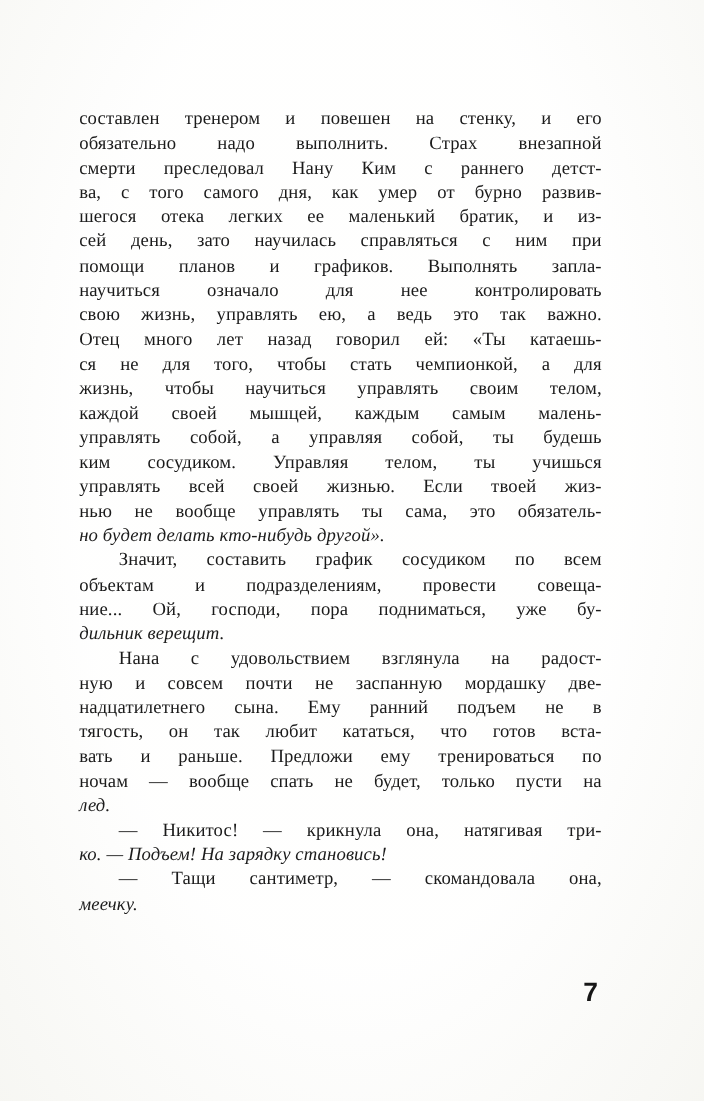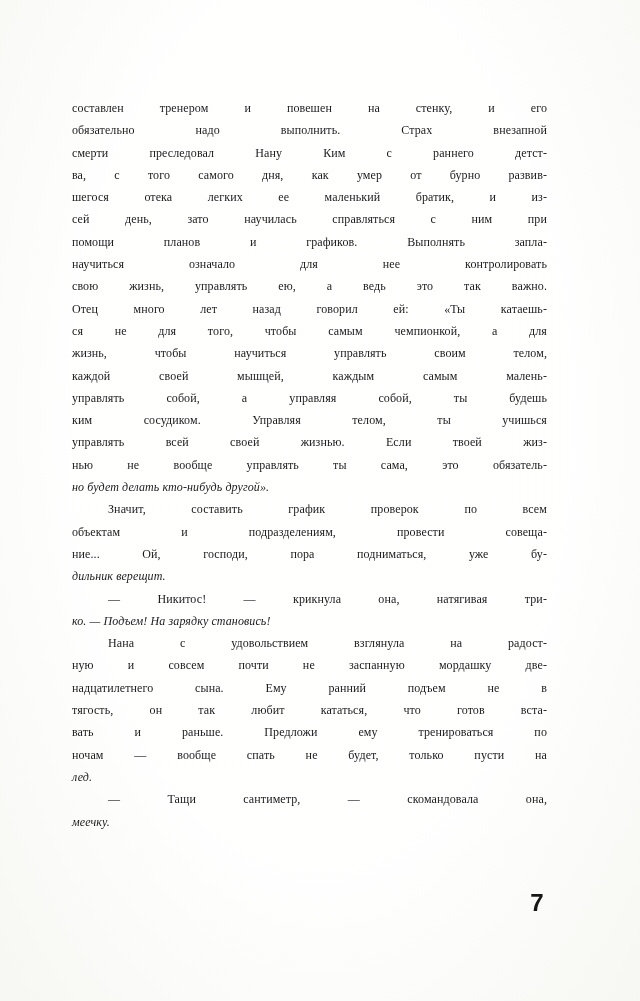--- a/index.html
+++ b/index.html
@@ -26,21 +26,21 @@
     position: absolute;
     left: 72px;
     top: 97px;
     width: 475px;
   }
   .paragraph {
     margin: 0;
     padding: 0;
   }
   .line {
-    font-size: 12px;
+    font-size: 17px;
     line-height: 22.3px;
     letter-spacing: 0.1px;
     text-align: justify;
     text-align-last: justify;
     -moz-text-align-last: justify;
   }
   .line.para-end {
     text-align-last: left;
     font-style: italic;
     -moz-text-align-last: left;
@@ -70,47 +70,47 @@
         <div class="line">составлен тренером и повешен на стенку, и его</div>
         <div class="line">обязательно надо выполнить. Страх внезапной</div>
         <div class="line">смерти преследовал Нану Ким с раннего детст-</div>
         <div class="line">ва, с того самого дня, как умер от бурно развив-</div>
         <div class="line">шегося отека легких ее маленький братик, и из-</div>
         <div class="line">сей день, зато научилась справляться с ним при</div>
         <div class="line">помощи планов и графиков. Выполнять запла-</div>
         <div class="line">научиться означало для нее контролировать</div>
         <div class="line">свою жизнь, управлять ею, а ведь это так важно.</div>
         <div class="line">Отец много лет назад говорил ей: «Ты катаешь-</div>
-        <div class="line">ся не для того, чтобы самым чемпионкой, а для</div>
+        <div class="line">ся не для того, чтобы стать чемпионкой, а для</div>
         <div class="line">жизнь, чтобы научиться управлять своим телом,</div>
         <div class="line">каждой своей мышцей, каждым самым малень-</div>
         <div class="line">управлять собой, а управляя собой, ты будешь</div>
         <div class="line">ким сосудиком. Управляя телом, ты учишься</div>
         <div class="line">управлять всей своей жизнью. Если твоей жиз-</div>
         <div class="line">нью не вообще управлять ты сама, это обязатель-</div>
         <div class="line para-end">но будет делать кто-нибудь другой».</div>
       </div>
       <div class="paragraph">
-        <div class="line indent">Значит, составить график проверок по всем</div>
+        <div class="line indent">Значит, составить график сосудиком по всем</div>
         <div class="line">объектам и подразделениям, провести совеща-</div>
         <div class="line">ние... Ой, господи, пора подниматься, уже бу-</div>
         <div class="line para-end">дильник верещит.</div>
-      </div>
-      <div class="paragraph">
-        <div class="line indent">— Никитос! — крикнула она, натягивая три-</div>
-        <div class="line para-end">ко. — Подъем! На зарядку становись!</div>
       </div>
       <div class="paragraph">
         <div class="line indent">Нана с удовольствием взглянула на радост-</div>
         <div class="line">ную и совсем почти не заспанную мордашку две-</div>
         <div class="line">надцатилетнего сына. Ему ранний подъем не в</div>
         <div class="line">тягость, он так любит кататься, что готов вста-</div>
         <div class="line">вать и раньше. Предложи ему тренироваться по</div>
         <div class="line">ночам — вообще спать не будет, только пусти на</div>
         <div class="line para-end">лед.</div>
       </div>
       <div class="paragraph">
+        <div class="line indent">— Никитос! — крикнула она, натягивая три-</div>
+        <div class="line para-end">ко. — Подъем! На зарядку становись!</div>
+      </div>
+      <div class="paragraph">
         <div class="line indent">— Тащи сантиметр, — скомандовала она,</div>
         <div class="line para-end">меечку.</div>
       </div>
     </div>
   <div class="page-number">7</div>
 </div>
 
 </body></html>

